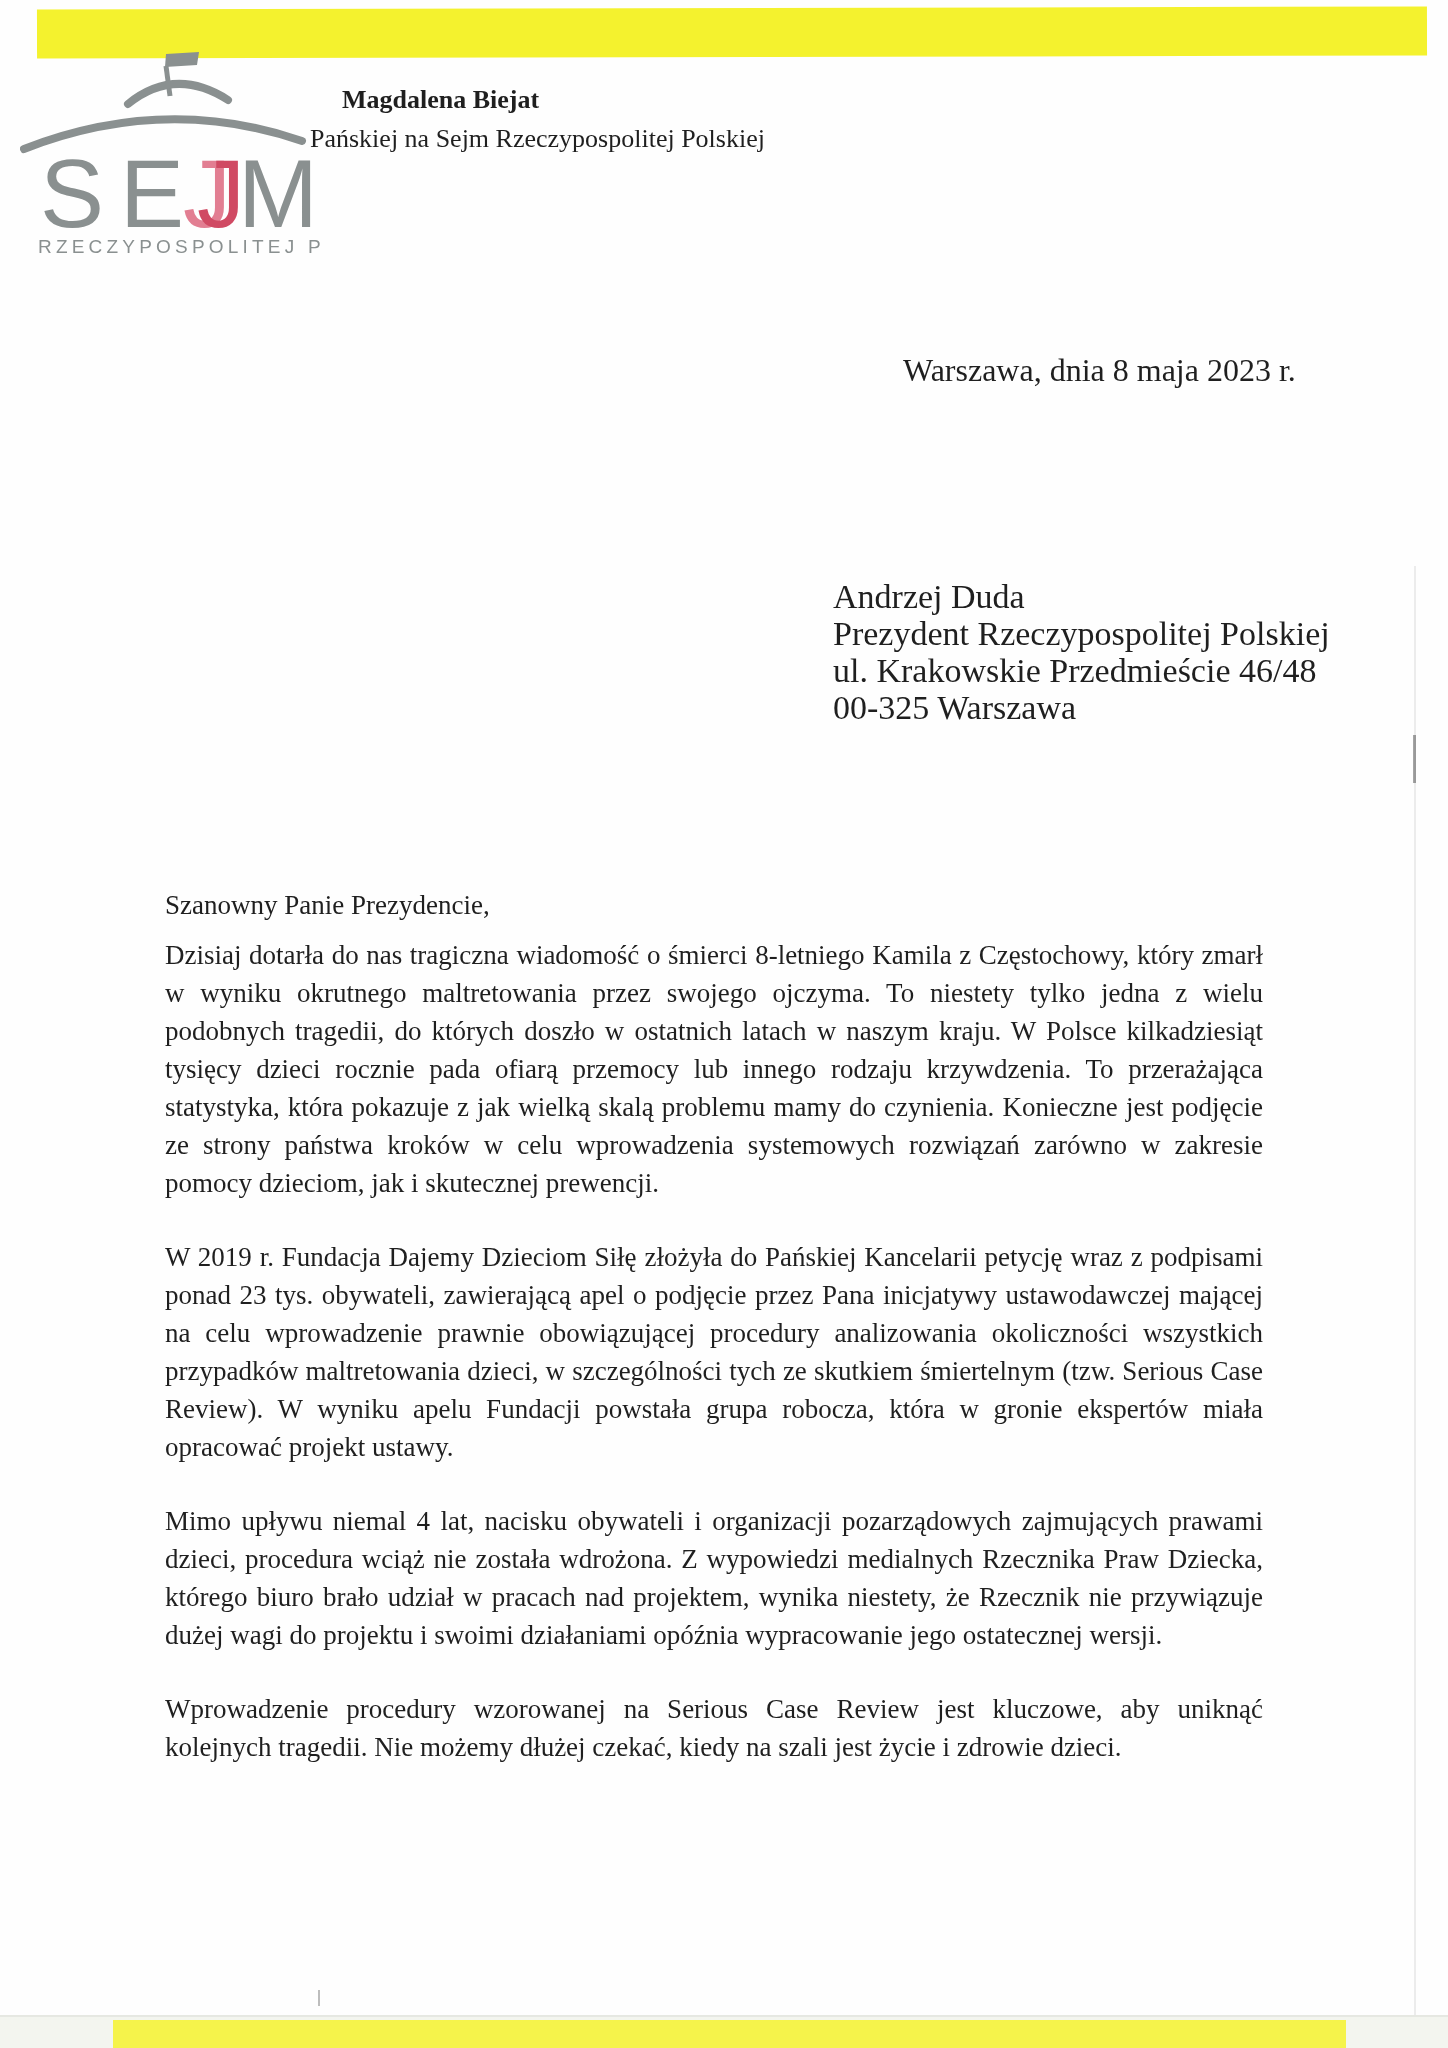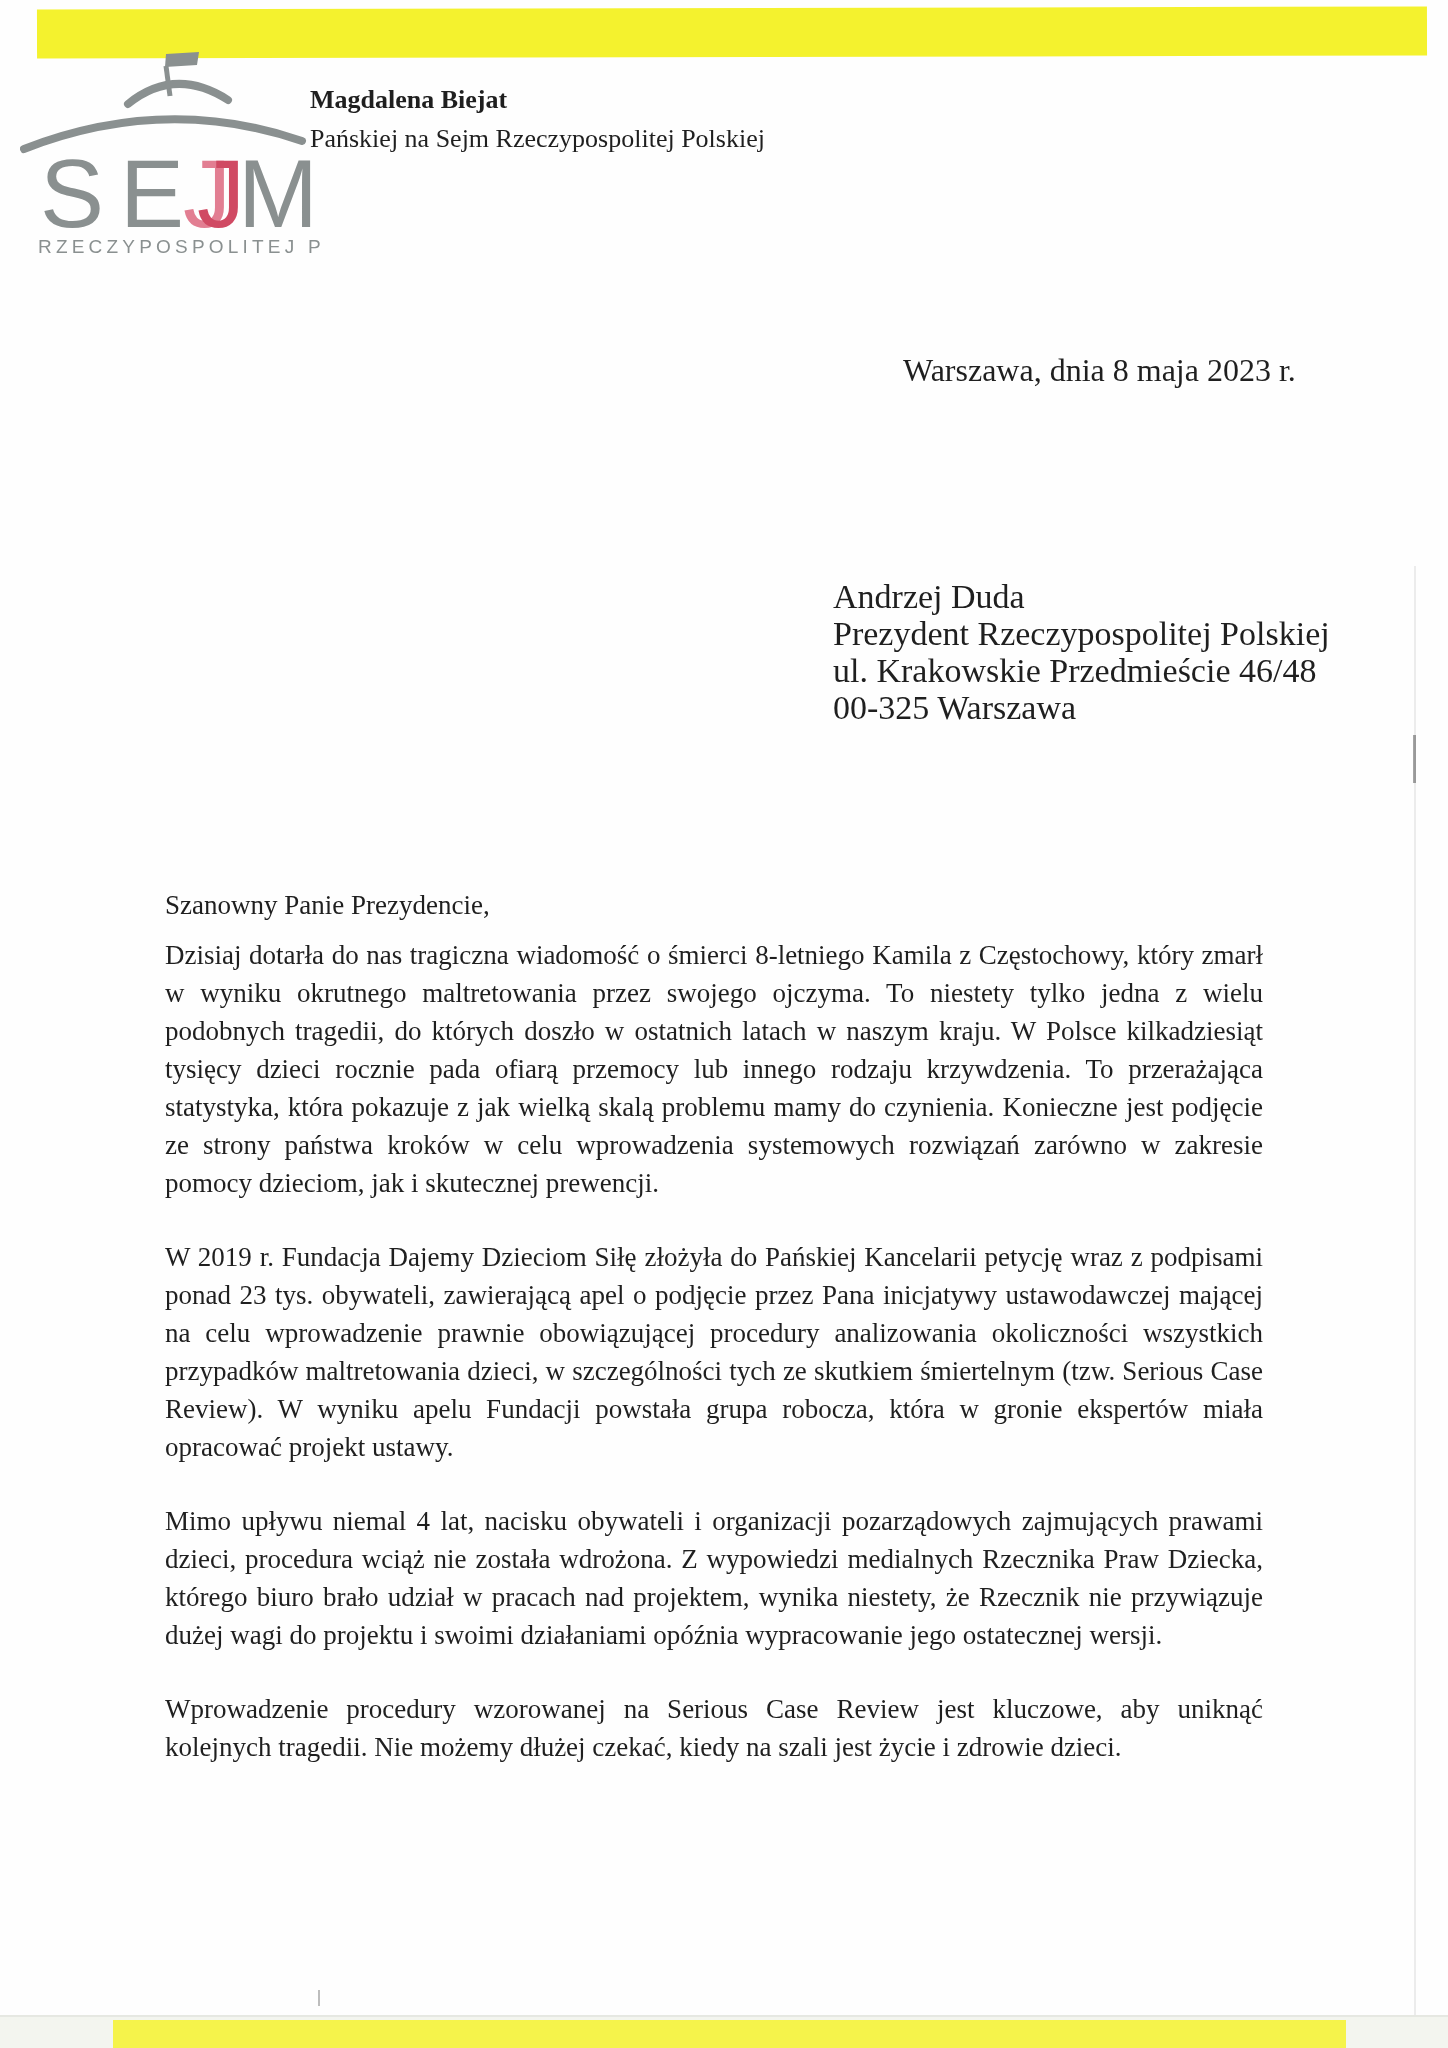--- a/index.html
+++ b/index.html
@@ -68,21 +68,21 @@
   }
   .logo svg { display: block; }
 
   
   .sender {
     position: absolute;
     left: 310px; top: 80px;
     line-height: 39px;
     font-size: 26px;
   }
-  .sender .name { font-weight: bold; }
+  .sender .name { font-weight: bold; margin-left: 32px; }
 
   
   .dateline {
     position: absolute;
     left: 903px; top: 352px;
     font-size: 32px;
     line-height: 36px;
   }
 
   

